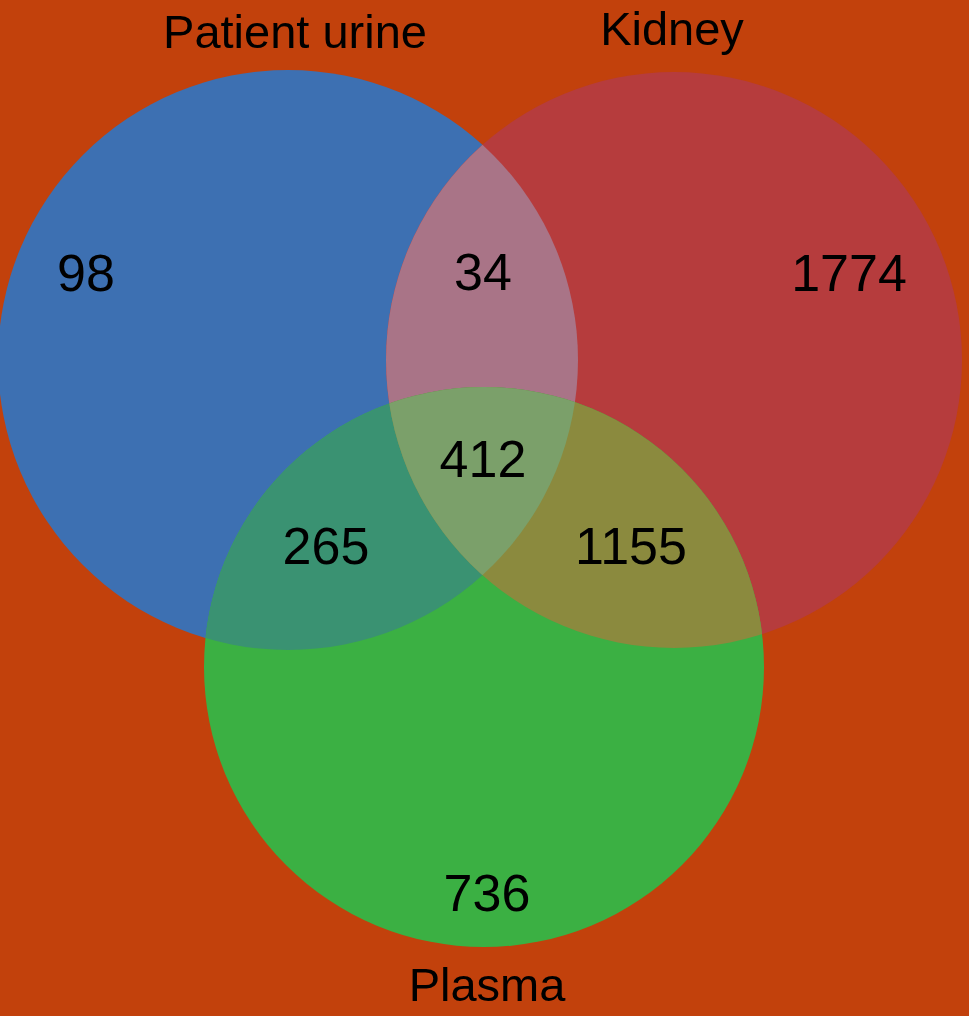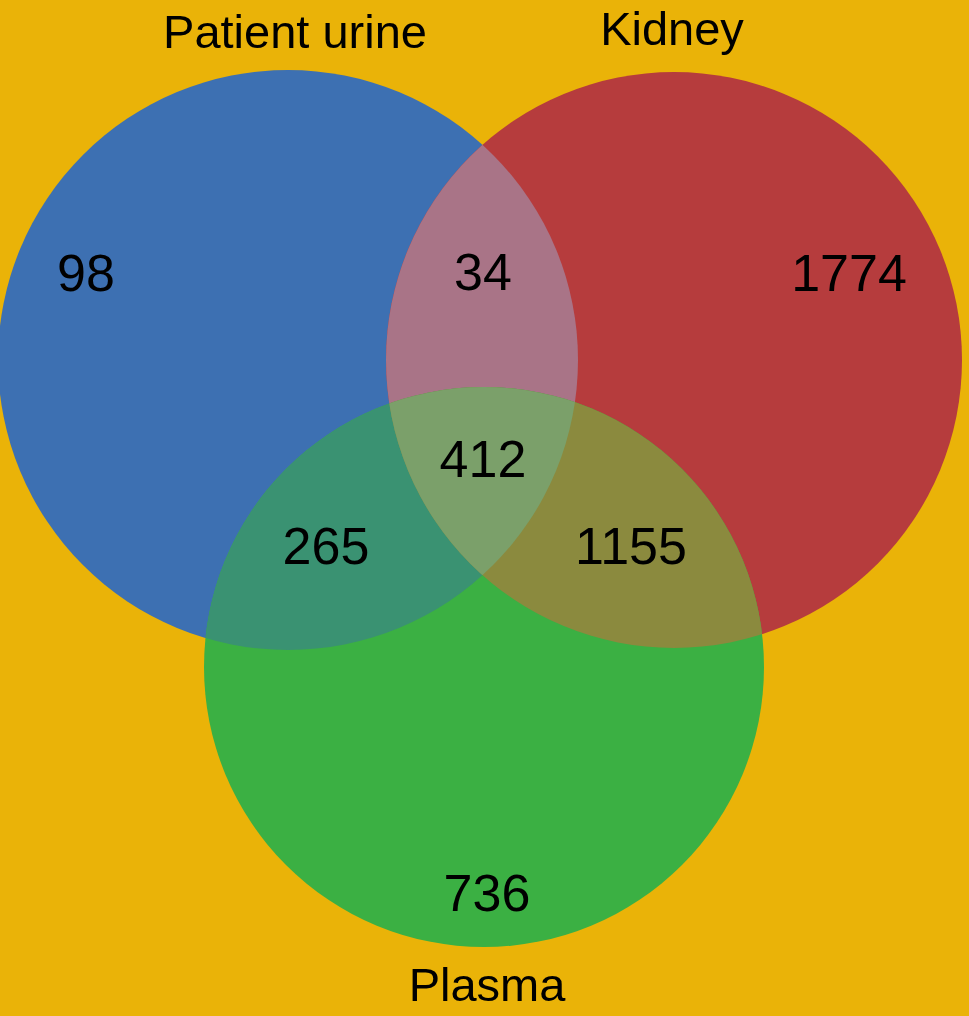--- a/index.html
+++ b/index.html
@@ -4,21 +4,21 @@
 <style>
   html, body {
     margin: 0;
     padding: 0;
     background: #ffffff;
   }
   .figure-wrap {
     position: relative;
     width: 969px;
     height: 1016px;
-    background: #eab308;
+    background: #c2410c;
     overflow: hidden;
     font-family: "Liberation Sans", sans-serif;
   }
   svg { display: block; }
   .set-title {
     font-family: "Liberation Sans", sans-serif;
     font-size: 47px;
     font-weight: 400;
     fill: #000000;
   }

